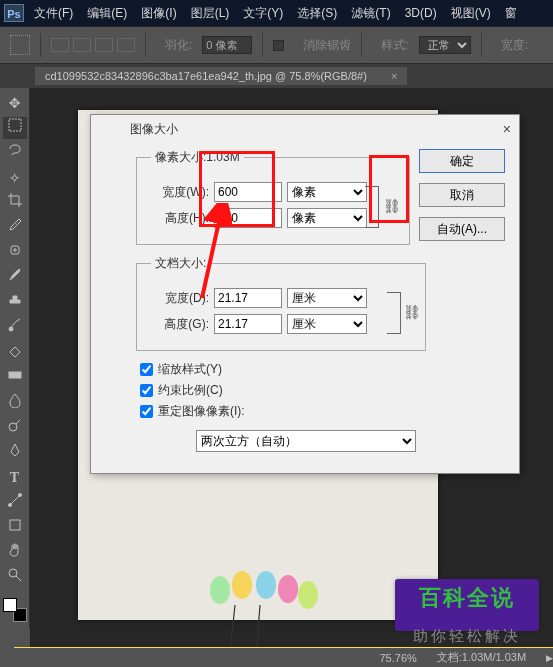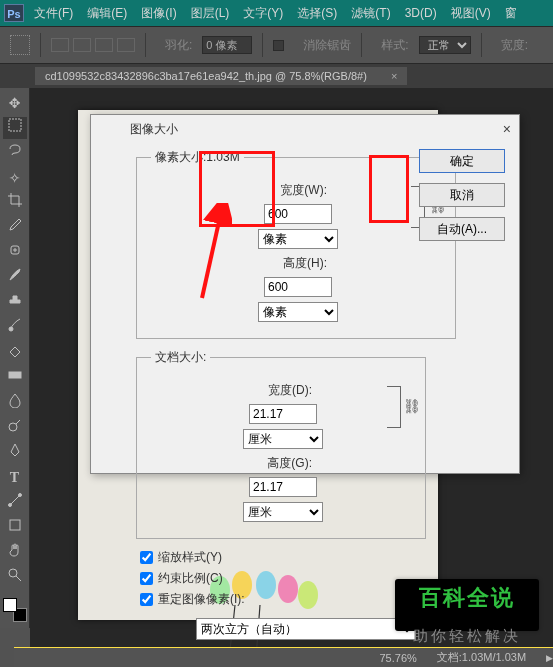--- a/index.html
+++ b/index.html
@@ -8,21 +8,21 @@
     font-size: 12px;
     background: #525252;
     width: 553px;
     height: 667px;
     overflow: hidden;
     position: relative;
   }
   
   .menubar {
     height: 26px;
-    background: #0f766e;
+    background: #0f172a;
     display: flex;
     align-items: center;
     color: #d6d6d6;
     padding-left: 4px;
     gap: 6px;
   }
   .ps-logo {
     width: 20px; height: 18px;
     background: #2d3f52;
     color: #8fbfff;
@@ -167,21 +167,20 @@
     position: relative;
   }
   fieldset legend {
     padding: 0 4px;
     font-size: 12px;
   }
   .row {
     display: flex; align-items: center;
     margin: 6px 0;
     gap: 5px;
-    flex-direction: column;
   }
   .row label.field-label {
     width: 58px; text-align: right;
   }
   .row input.num {
     width: 68px; height: 20px;
     border: 1px solid #888; padding-left: 3px;
     font-size: 12px;
   }
   .row select.unit {
@@ -233,21 +232,21 @@
   }
   .interp select {
     width: 220px; height: 22px;
     border:1px solid #888; background:#fff; font-size:12px;
   }
   
   .watermark {
     position:absolute;
     right: 14px; bottom: 36px;
     width: 144px; height: 52px;
-    background: #000000;
+    background: #4c1d95;
     border-radius: 3px;
     text-align: center;
     padding-top: 4px;
     box-shadow: 0 0 4px rgba(0,0,0,.3);
   }
   .watermark .big { color:#30c040; font-size:22px; font-weight:bold; letter-spacing:2px;}
   .watermark .small { color:#888; font-size:15px; letter-spacing:3px; margin-top:14px;}
   
   .statusbar {
     position:absolute;
@@ -393,21 +392,21 @@
   </svg>
 </div>
 
 <div class="dialog">
   <div class="dialog-title">
     <span>图像大小</span>
     <span class="close">×</span>
   </div>
   <div class="dialog-body">
 
-    <fieldset style="width:320px;">
+    <fieldset style="width:274px;">
       <legend>像素大小:1.03M</legend>
       <div class="row">
         <label class="field-label">宽度(W):</label>
         <input class="num" value="600" style="">
         <select class="unit"><option>像素</option></select>
       </div>
       <div class="row">
         <label class="field-label">高度(H):</label>
         <input class="num" value="600" style="">
         <select class="unit"><option>像素</option></select>

